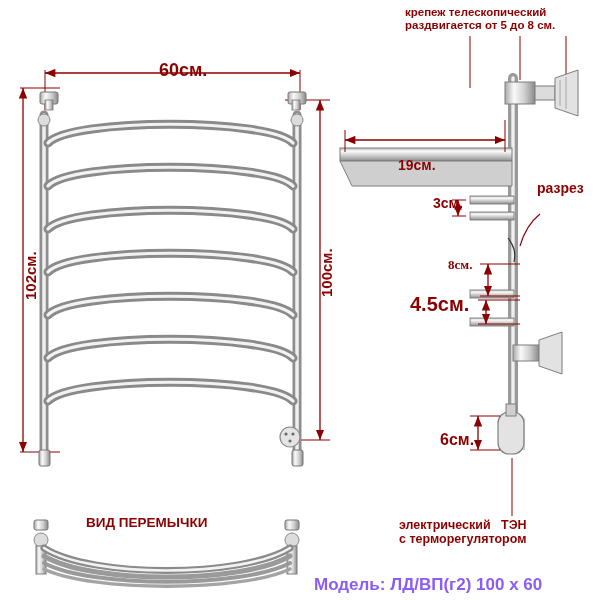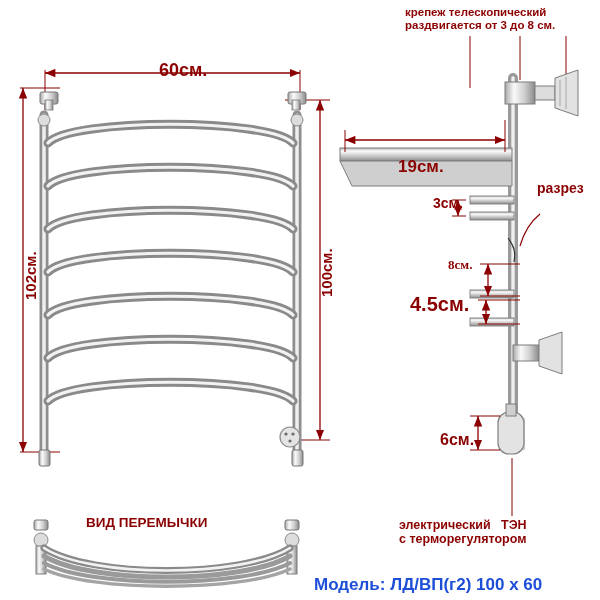--- a/index.html
+++ b/index.html
@@ -16,21 +16,21 @@
     overflow: hidden;
   }
   .lbl {
     position: absolute;
     color: #8B0000;
     font-weight: bold;
     white-space: pre;
     line-height: 1.15;
   }
   .lbl.black {
-    color: #1d4ed8;
+    color: #8b5cf6;
   }
   .vert {
     transform-origin: 0 0;
     transform: rotate(-90deg);
   }
   svg {
     position: absolute;
     left: 0;
     top: 0;
   }
@@ -224,23 +224,23 @@
     </g>
   </svg>
 
   <div class="lbl" style="left:159px; top:60px; font-size:18px;">60см.</div>
 
   <div class="lbl vert" style="left:22px; top:300px; font-size:15px;">102см.</div>
 
   <div class="lbl vert" style="left:318px; top:297px; font-size:15px;">100см.</div>
 
   <div class="lbl" style="left:405px; top:6px; font-size:11.5px;">крепеж телескопический
-раздвигается от 3 до 8 см.</div>
-
-  <div class="lbl" style="left:398px; top:157px; font-size:17px;">19см.</div>
+раздвигается от 5 до 8 см.</div>
+
+  <div class="lbl" style="left:398px; top:157px; font-size:14px;">19см.</div>
 
   <div class="lbl" style="left:433px; top:195px; font-size:14px;">3см.</div>
 
   <div class="lbl" style="left:537px; top:180px; font-size:14px;">разрез</div>
 
   <div class="lbl" style="left:448px; top:258px; font-size:13px;font-family:Liberation Serif, serif;">8см.</div>
 
   <div class="lbl" style="left:410px; top:293px; font-size:20px;">4.5см.</div>
 
   <div class="lbl" style="left:440px; top:415px; font-size:16px;margin-top:16px;">6см.</div>

